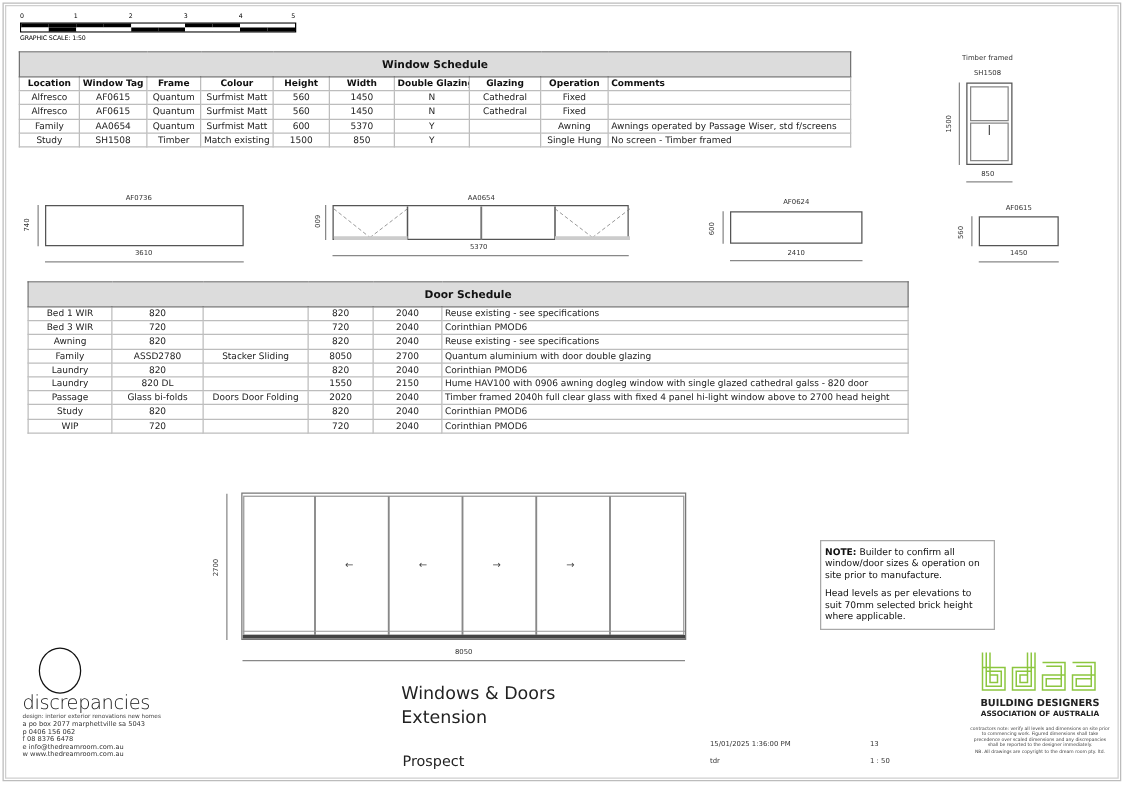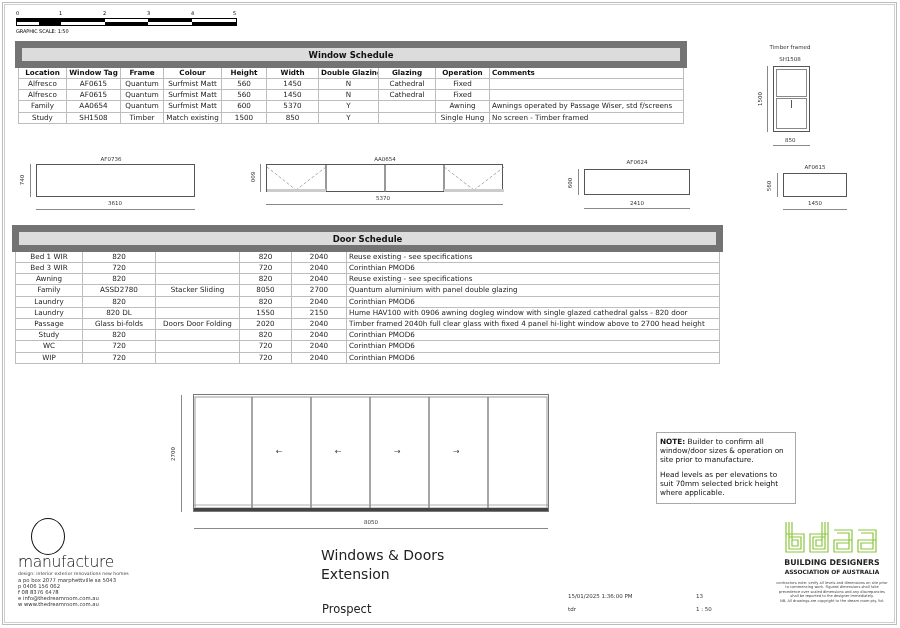--- a/index.html
+++ b/index.html
@@ -14,21 +14,21 @@
   .scale-row { flex: 1; display: flex; }
   .scale-seg { flex: 1; }
   .scale-tick { font-size: 5px; color: #000; top: 10px; }
   .scale-label { left: 16px; top: 28px; font-size: 5px; color: #000; letter-spacing: -0.1px; }
 
   
   table.sched { position: absolute; border-collapse: collapse; font-size: 7.2px; table-layout: fixed; }
   table.sched td, table.sched th { border: 1px solid #bdbdbd; height: 11.2px; line-height: 10px; text-align: center; white-space: nowrap; overflow: hidden; font-weight: normal; padding: 0 2px; }
   table.sched th { font-weight: bold; color: #111; }
   table.sched td.left, table.sched th.left { text-align: left; }
-  table.sched .title-row td { background: #dcdcdc; height: 20px; font-weight: bold; font-size: 8.5px; color: #111; border: 7px solid #737373; }
+  table.sched .title-row td { background: #dcdcdc; height: 20px; font-weight: bold; font-size: 8.5px; color: #111; border: 1px solid #737373; }
 
   
   .elev { border: 1.2px solid #555; background: #fff; }
   .lbl { font-size: 5.5px; color: #333; text-align: center; }
   .dimtxt { font-size: 5.5px; color: #333; }
   .vdim { border-left: 1px solid #888; }
   .hdim { border-top: 1px solid #888; }
 
   .note-box { left: 656px; top: 432px; width: 140px; height: 72px; border: 1px solid #a8a8a8; padding: 4px 3px; font-size: 7.3px; line-height: 9px; color: #111; }
   .note-box p { margin-bottom: 6px; }
@@ -226,21 +226,21 @@
 
 <div>
   <div class="abs lbl" style="left:783px; top:164px; width:64px;">AF0615</div>
   <div class="abs elev" style="left:783px; top:173px; width:64px; height:24px;"></div>
   <div class="abs vdim" style="left:777px; top:173px; height:24px;"></div>
   <div class="abs dimtxt" style="left:764px; top:183px; transform:rotate(-90deg);">560</div>
   <div class="abs hdim" style="left:783px; top:209px; width:64px;"></div>
   <div class="abs dimtxt" style="left:808px; top:200px;">1450</div>
 </div>
 
-<table class="sched" style="left:12px; top:225px; width:704px;">
+<table class="sched" style="left:22px; top:225px; width:704px;">
   <colgroup>
     <col style="width:67px">
       <col style="width:73px">
       <col style="width:84px">
       <col style="width:52px">
       <col style="width:55px">
       <col style="width:373px">
   </colgroup>
   <tbody>
       <tr class="title-row">
@@ -271,21 +271,21 @@
         <td>820</td>
         <td>2040</td>
         <td class="left">Reuse existing - see specifications</td>
       </tr>
       <tr>
         <td>Family</td>
         <td>ASSD2780</td>
         <td>Stacker Sliding</td>
         <td>8050</td>
         <td>2700</td>
-        <td class="left">Quantum aluminium with panel double glazing</td>
+        <td class="left">Quantum aluminium with door double glazing</td>
       </tr>
       <tr>
         <td>Laundry</td>
         <td>820</td>
         <td></td>
         <td>820</td>
         <td>2040</td>
         <td class="left">Corinthian PMOD6</td>
       </tr>
       <tr>
@@ -302,28 +302,20 @@
         <td>Doors Door Folding</td>
         <td>2020</td>
         <td>2040</td>
         <td class="left">Timber framed 2040h full clear glass with fixed 4 panel hi-light window above to 2700 head height</td>
       </tr>
       <tr>
         <td>Study</td>
         <td>820</td>
         <td></td>
         <td>820</td>
-        <td>2040</td>
-        <td class="left">Corinthian PMOD6</td>
-      </tr>
-      <tr>
-        <td>WC</td>
-        <td>720</td>
-        <td></td>
-        <td>720</td>
         <td>2040</td>
         <td class="left">Corinthian PMOD6</td>
       </tr>
       <tr>
         <td>WIP</td>
         <td>720</td>
         <td></td>
         <td>720</td>
         <td>2040</td>
         <td class="left">Corinthian PMOD6</td>
@@ -354,21 +346,21 @@
   <div class="abs dimtxt" style="left:364px; top:519px;">8050</div>
 </div>
 
 <div class="abs note-box">
   <p><b>NOTE:</b> <span>Builder to confirm all window/door sizes &amp; operation on site prior to manufacture.</span></p>
   <p>Head levels as per elevations to suit 70mm selected brick height where applicable.</p>
 </div>
 
 <div>
   <div class="abs brand-circle"></div>
-  <div class="abs brand-name">manufacture</div>
+  <div class="abs brand-name">discrepancies</div>
   <div class="abs brand-tag">design: interior exterior renovations new homes</div>
   <div class="abs brand-contact">
     <div>a  po box 2077 marphettville sa 5043</div>
     <div>p  0406 156 062</div>
     <div>f  08 8376 6478</div>
     <div>e  info@thedreamroom.com.au</div>
     <div>w www.thedreamroom.com.au</div>
   </div>
 </div>
 

